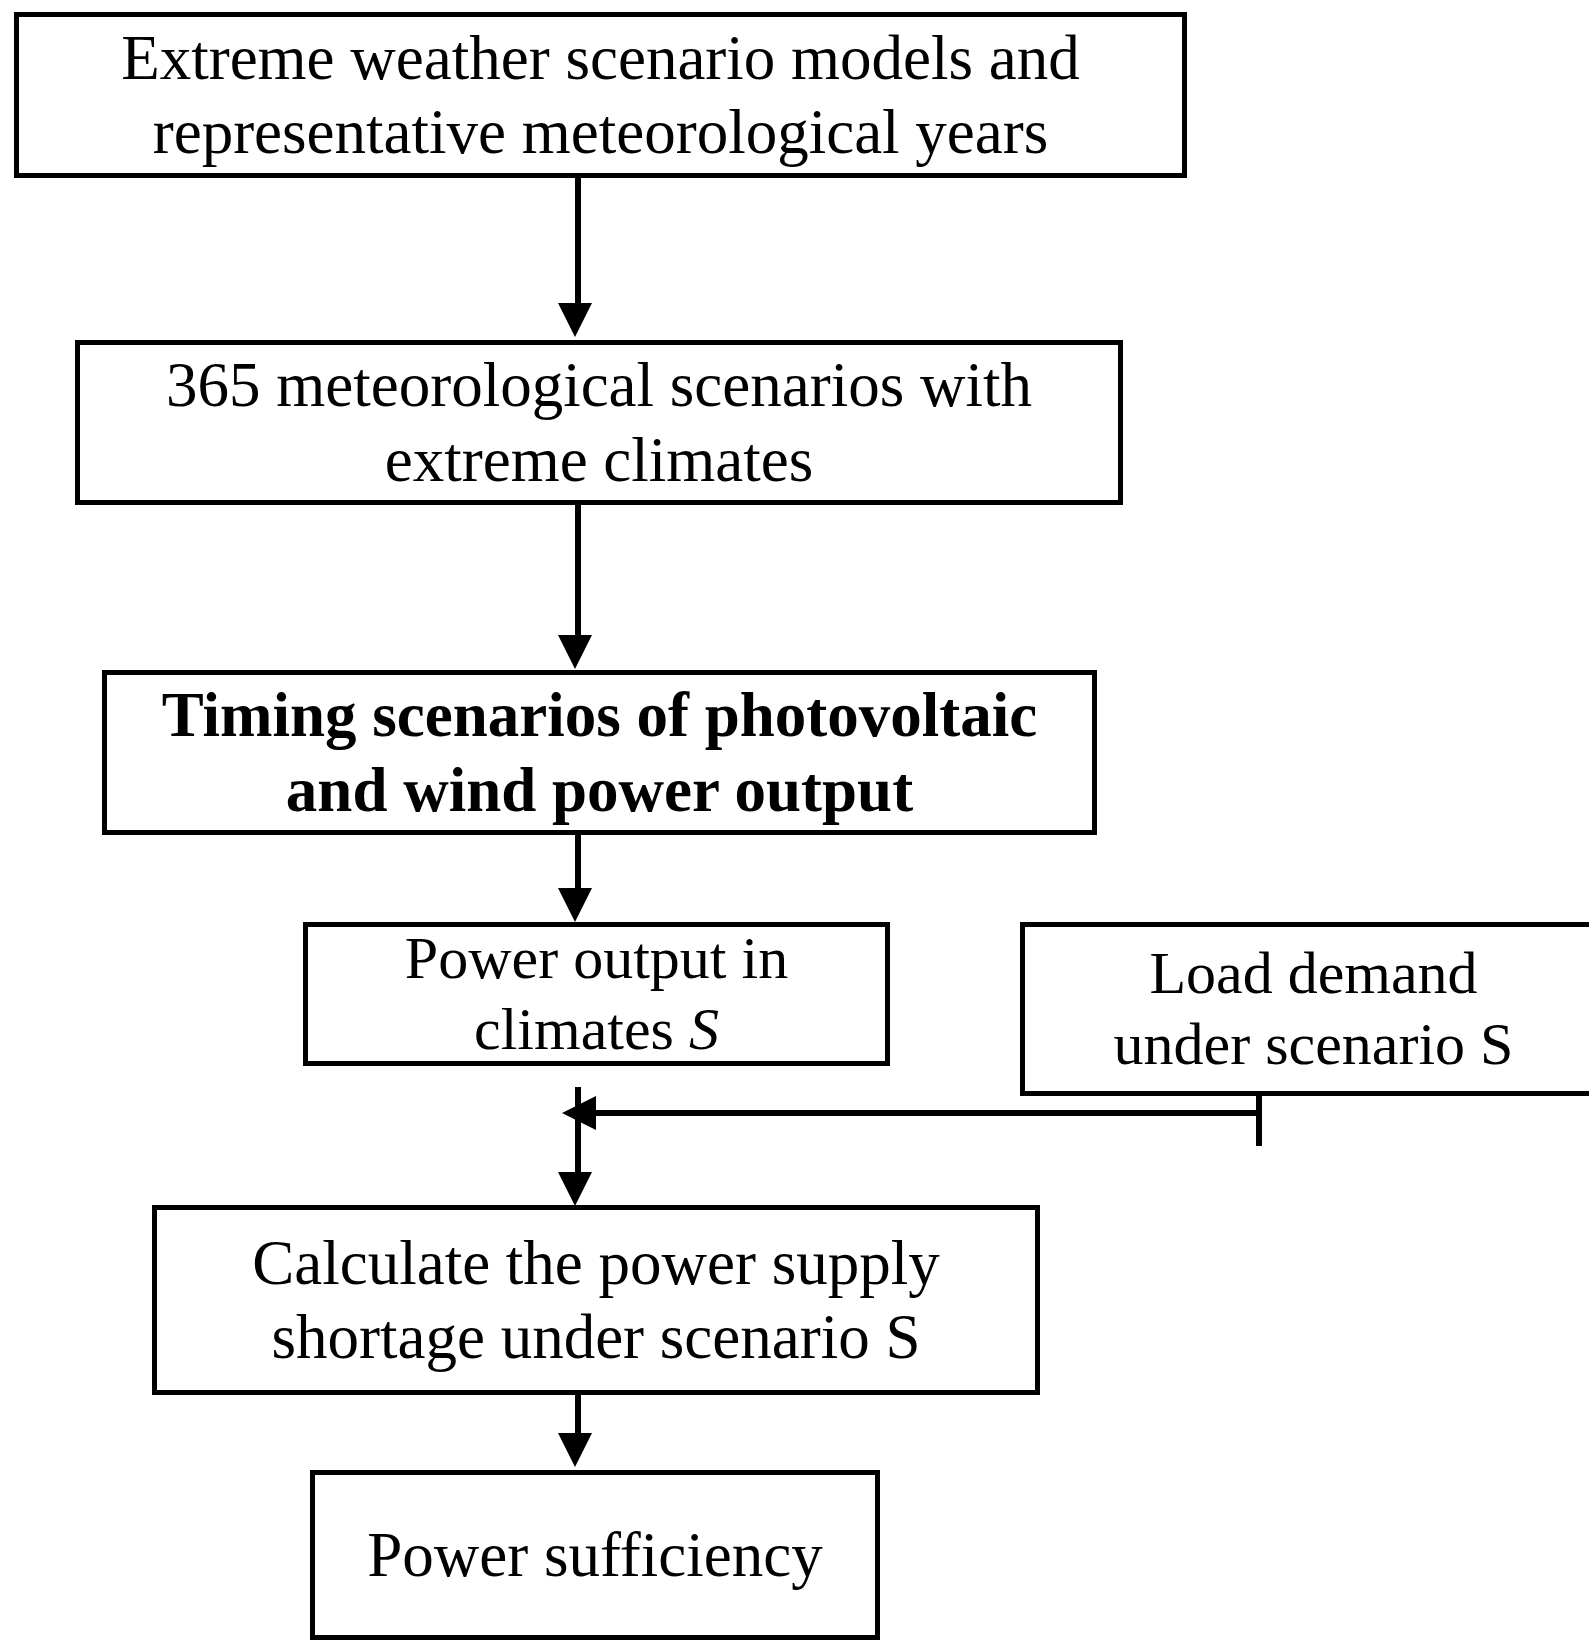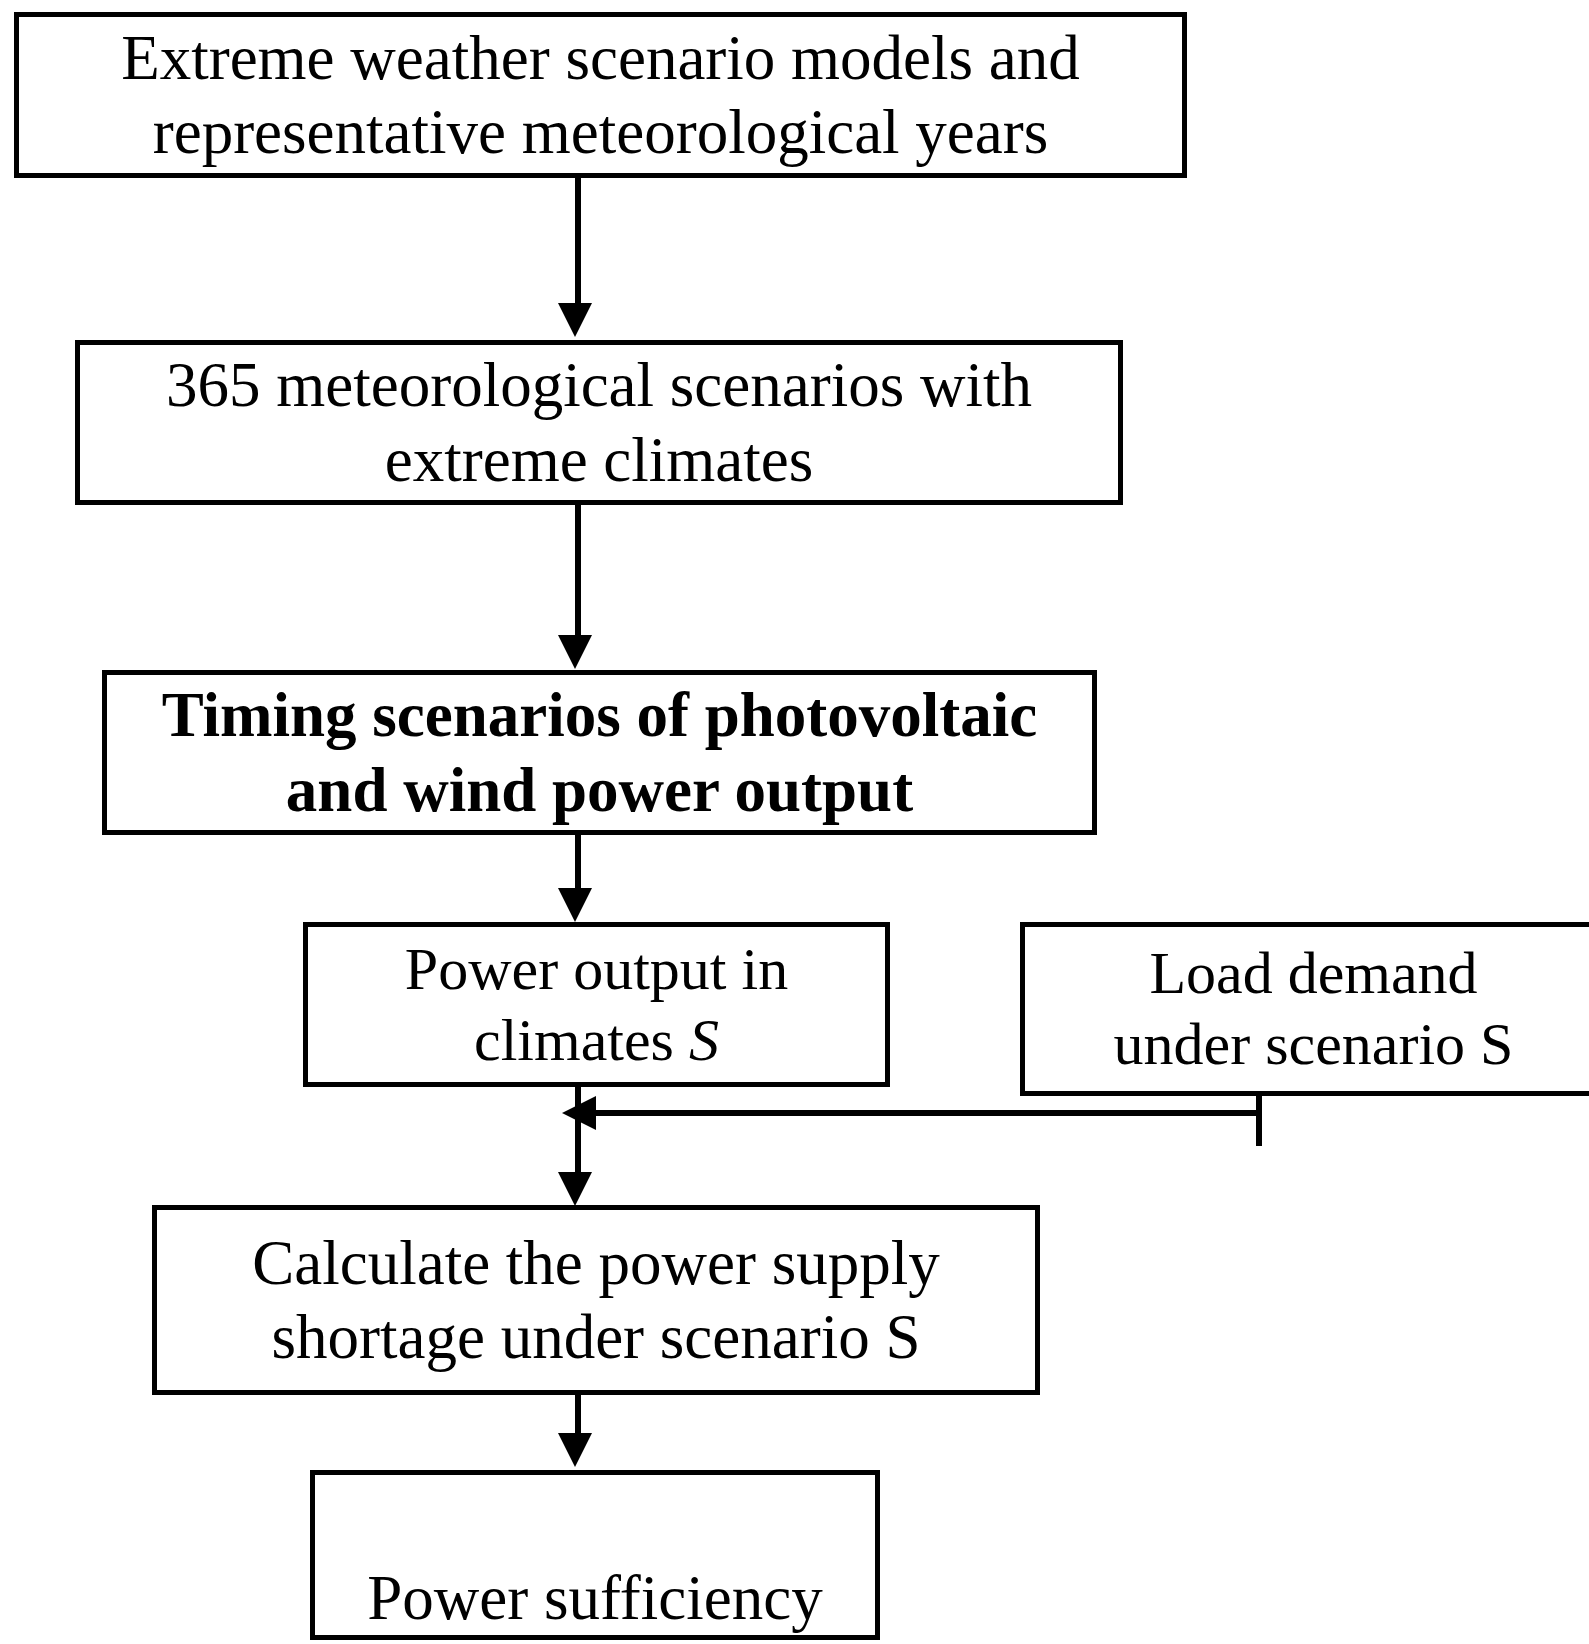--- a/index.html
+++ b/index.html
@@ -94,21 +94,21 @@
   <div class="arrow-down" style="left:558px; top:635px;"></div>
 
   <div class="node node-lg" style="left:102px; top:670px; width:995px; height:165px;font-weight:bold;">
     <span class="label">Timing scenarios of photovoltaic
 and wind power output</span>
   </div>
 
   <div class="vline" style="left:575px; top:835px; height:60px;"></div>
   <div class="arrow-down" style="left:558px; top:888px;"></div>
 
-  <div class="node node-md" style="left:303px; top:922px; width:587px; height:165px;">
+  <div class="node node-md" style="left:303px; top:922px; width:587px; height:144px;">
     <span class="label"><span>Power output in</span><br><span>climates </span><span class="ital">S</span></span>
   </div>
 
   <div class="node node-md" style="left:1020px; top:922px; width:587px; height:174px;">
     <span class="label">Load demand
 under scenario S</span>
   </div>
 
   <div class="vline" style="left:575px; top:1087px; height:95px;"></div>
   <div class="arrow-down" style="left:558px; top:1172px;"></div>
@@ -118,17 +118,17 @@
   <div class="arrow-left" style="left:562px; top:1096px;"></div>
 
   <div class="node node-lg" style="left:152px; top:1205px; width:888px; height:190px;">
     <span class="label">Calculate the power supply
 shortage under scenario S</span>
   </div>
 
   <div class="vline" style="left:575px; top:1370px; height:70px;"></div>
   <div class="arrow-down" style="left:558px; top:1433px;"></div>
 
-  <div class="node node-lg" style="left:310px; top:1470px; width:570px; height:170px;align-items:flex-end;">
+  <div class="node node-lg" style="left:310px; top:1470px; width:570px; height:170px;">
     <span class="label">Power sufficiency</span>
   </div>
 
 </div>
 
 </body></html>

